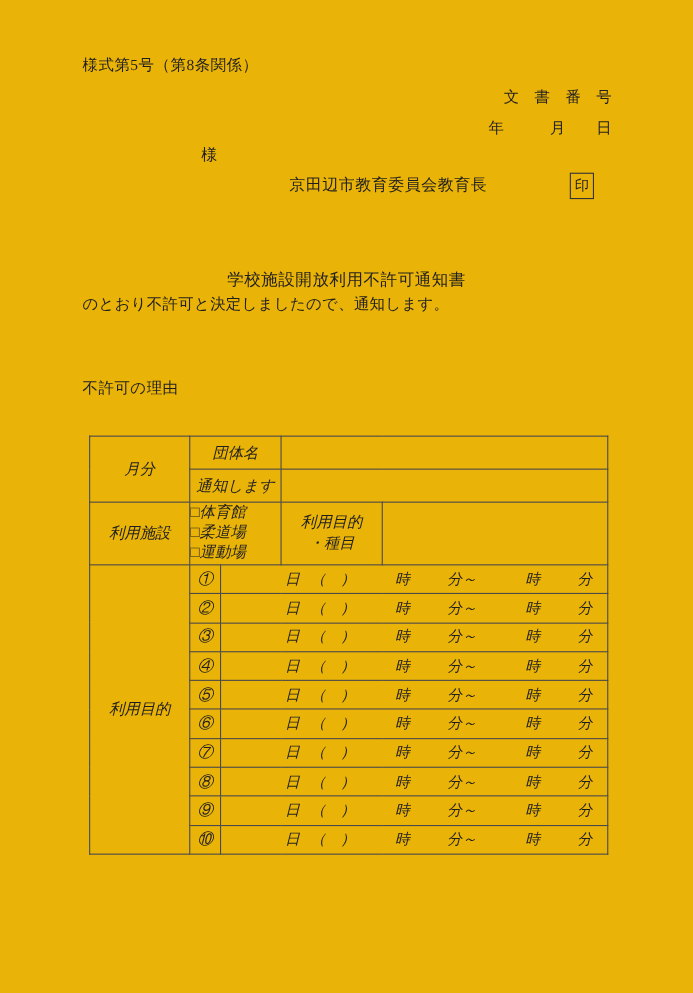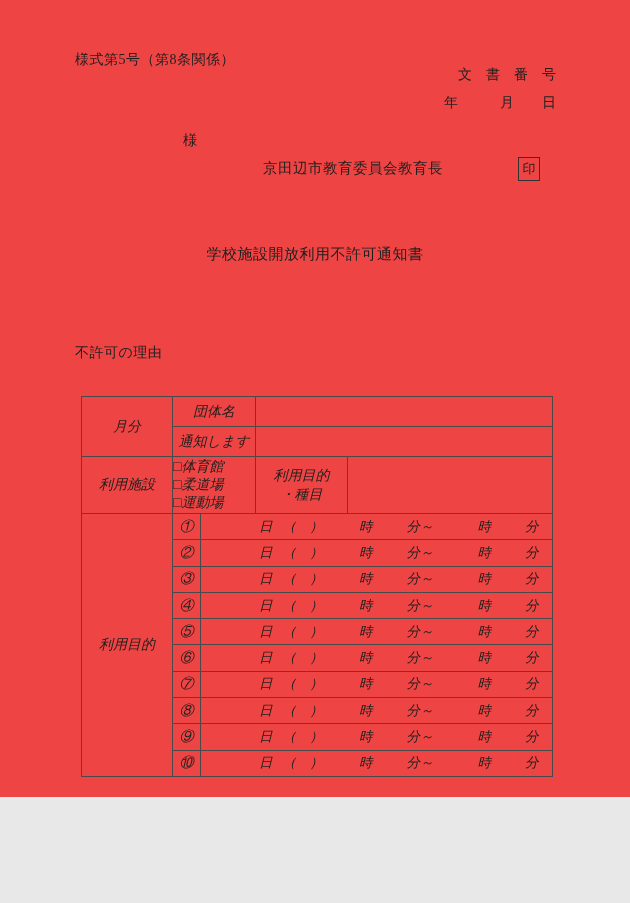--- a/index.html
+++ b/index.html
@@ -1,30 +1,30 @@
 <!DOCTYPE html>
 <html lang="ja"><head>
 <meta charset="utf-8">
 <style>
   html, body { margin: 0; padding: 0; background: #e8e8e8; }
   .page {
     position: relative;
     width: 630px;
-    height: 797px;
+    height: 903px;
     margin: 0 auto;
-    background: #ef4444;
+    background: #eab308;
     color: #1f1f1f;
     font-family: "Liberation Serif", "DejaVu Serif", serif;
     overflow: hidden;
   }
   .abs { position: absolute; }
 
   .form-number { left: 75px; top: 51px; font-size: 14px; letter-spacing: 0.5px; }
 
-  .doc-meta { right: 74px; top: 61px; text-align: right; font-size: 14px; line-height: 28px; }
+  .doc-meta { right: 74px; top: 76px; text-align: right; font-size: 14px; line-height: 28px; }
 
   .addressee { left: 183px; top: 131px; font-size: 14.5px; }
 
   .sender { left: 263px; top: 159px; font-size: 14.5px; letter-spacing: 0.5px; }
 
   .seal-box {
     left: 518px; top: 157px; width: 20px; height: 22px;
     border: 1px solid #333;
     display: flex; align-items: center; justify-content: center;
     font-size: 13px;
@@ -88,20 +88,21 @@
 
   <div class="abs addressee">様</div>
 
   <div class="abs sender">京田辺市教育委員会教育長</div>
 
   <div class="abs seal-box">印</div>
 
   <div class="abs doc-title">学校施設開放利用不許可通知書</div>
 
   <div class="abs body-text">
+    <div class="body-line2">のとおり不許可と決定しましたので、通知します。</div>
   </div>
 
   <div class="abs reason-label">不許可の理由</div>
 
   <table class="main-table">
     <colgroup>
       <col style="width:91px">
       <col style="width:28px">
       <col style="width:55px">
       <col style="width:92px">

